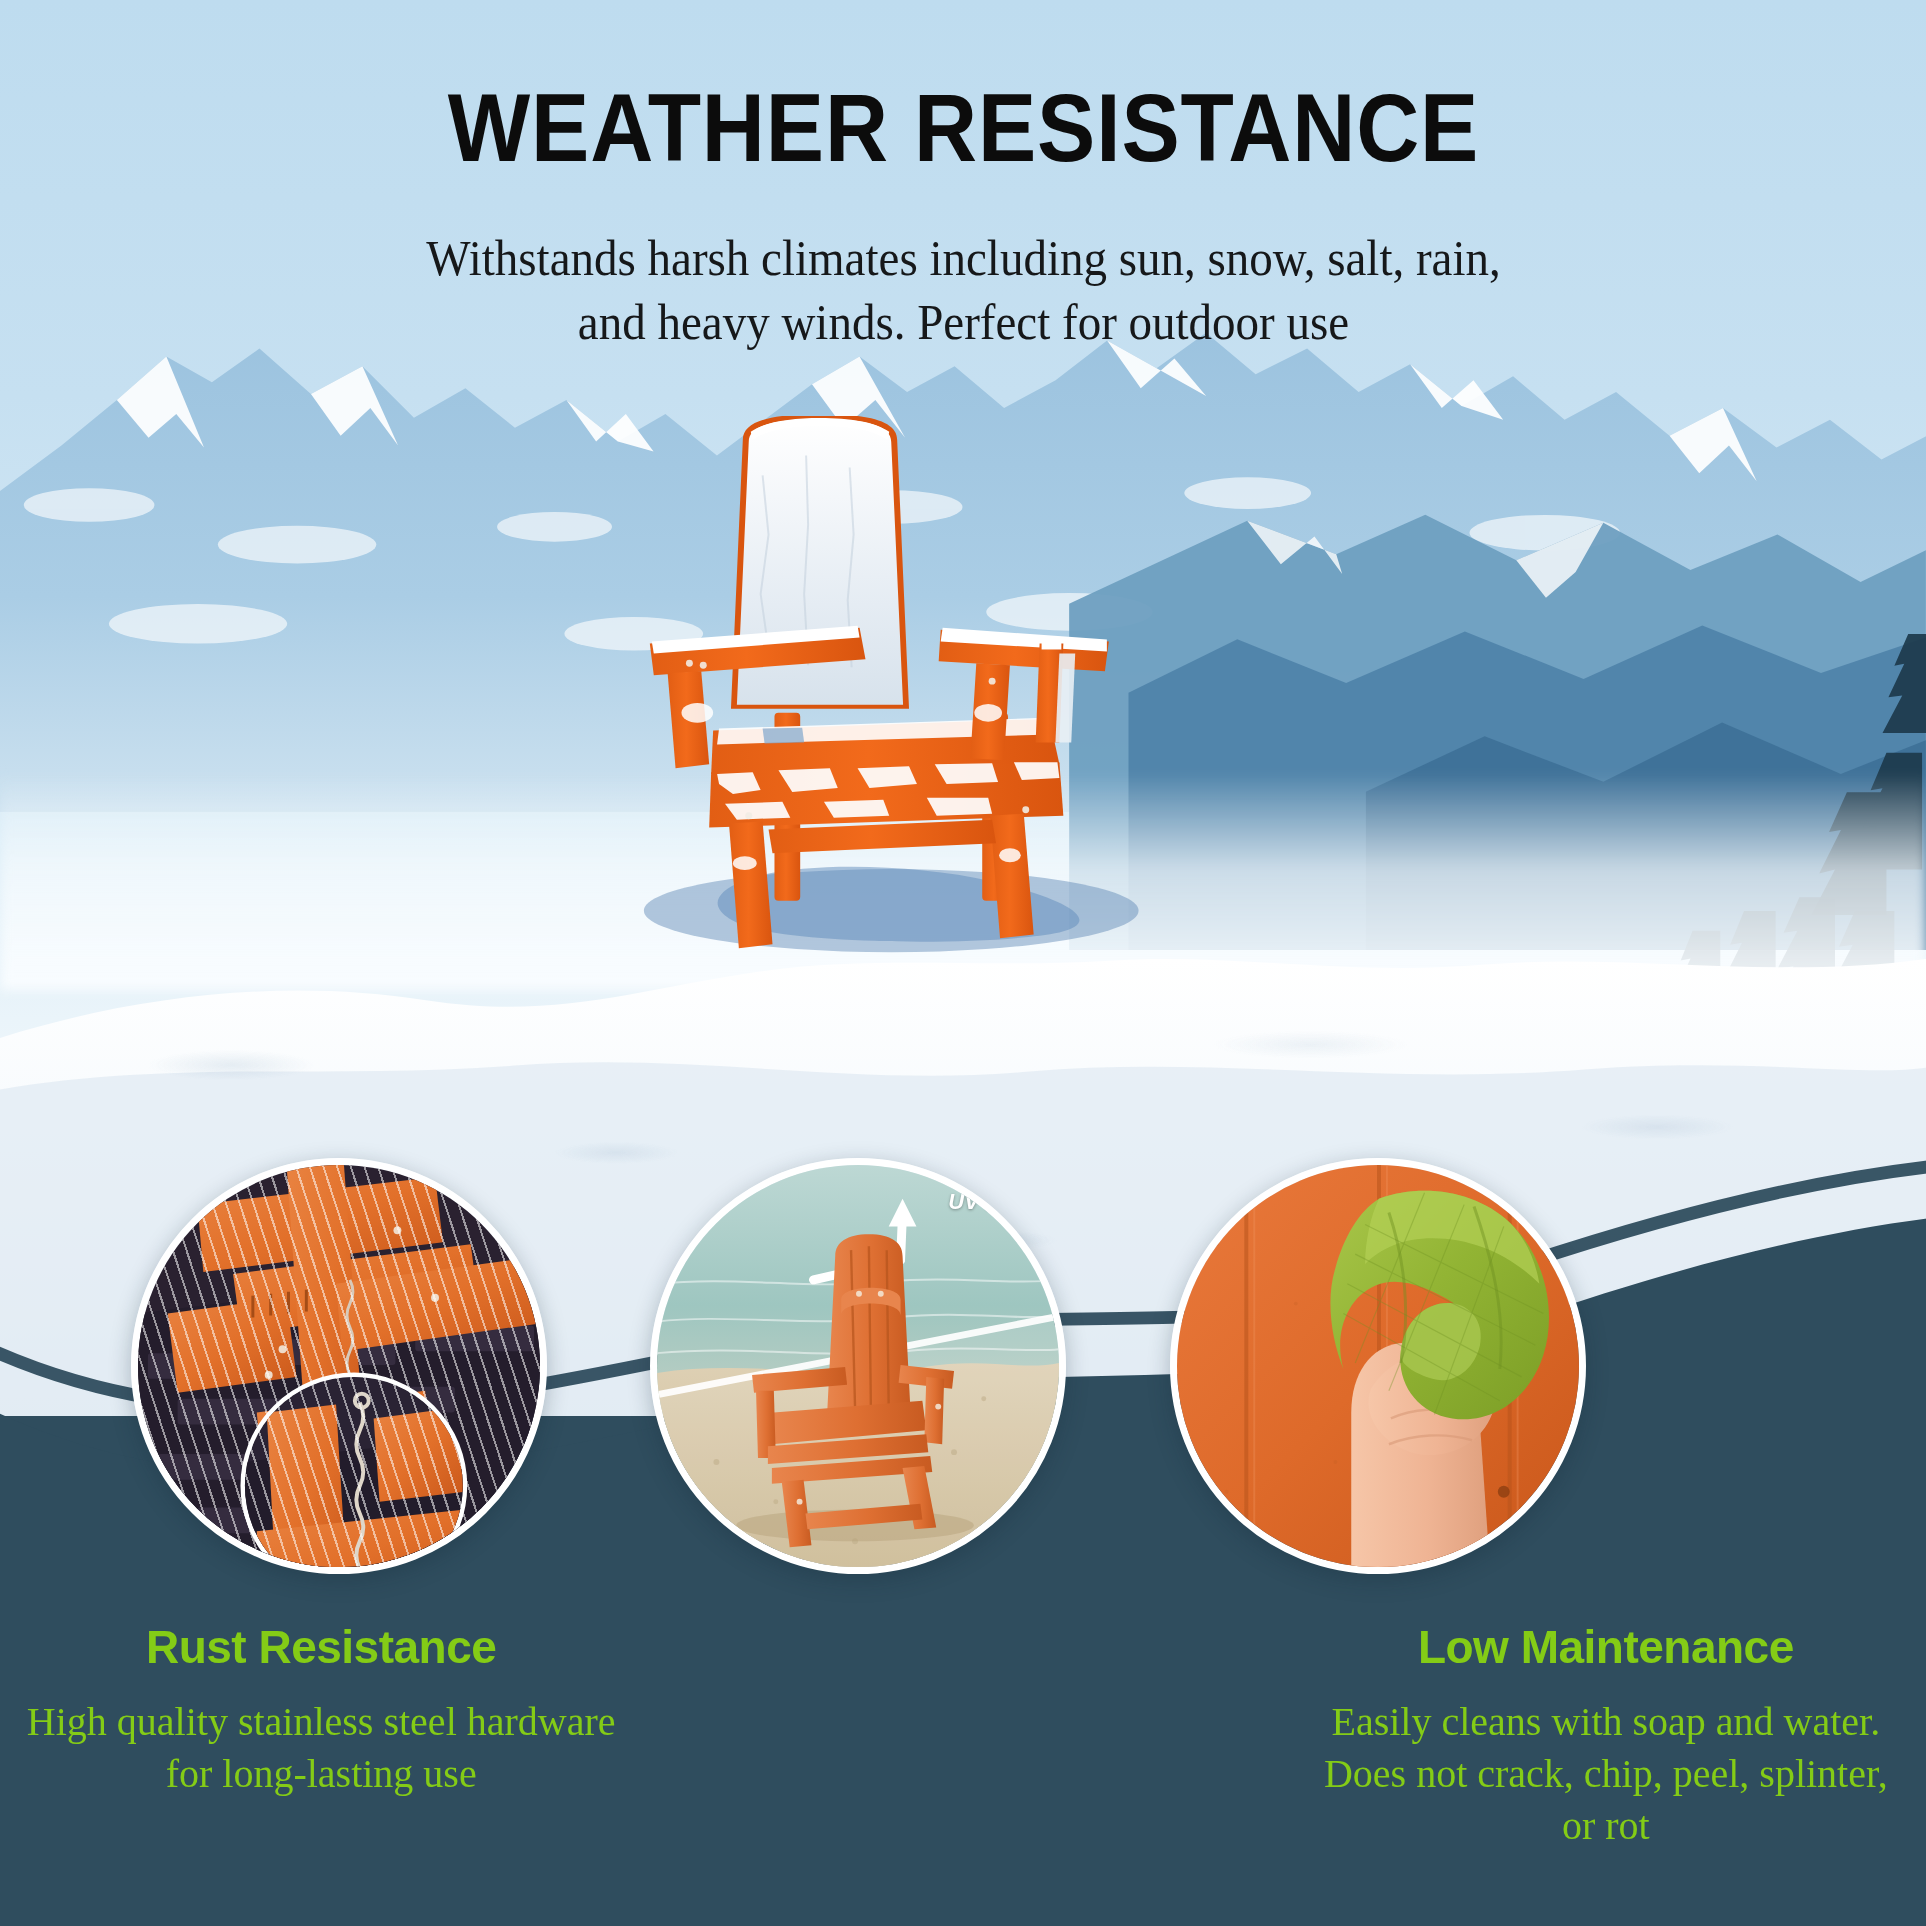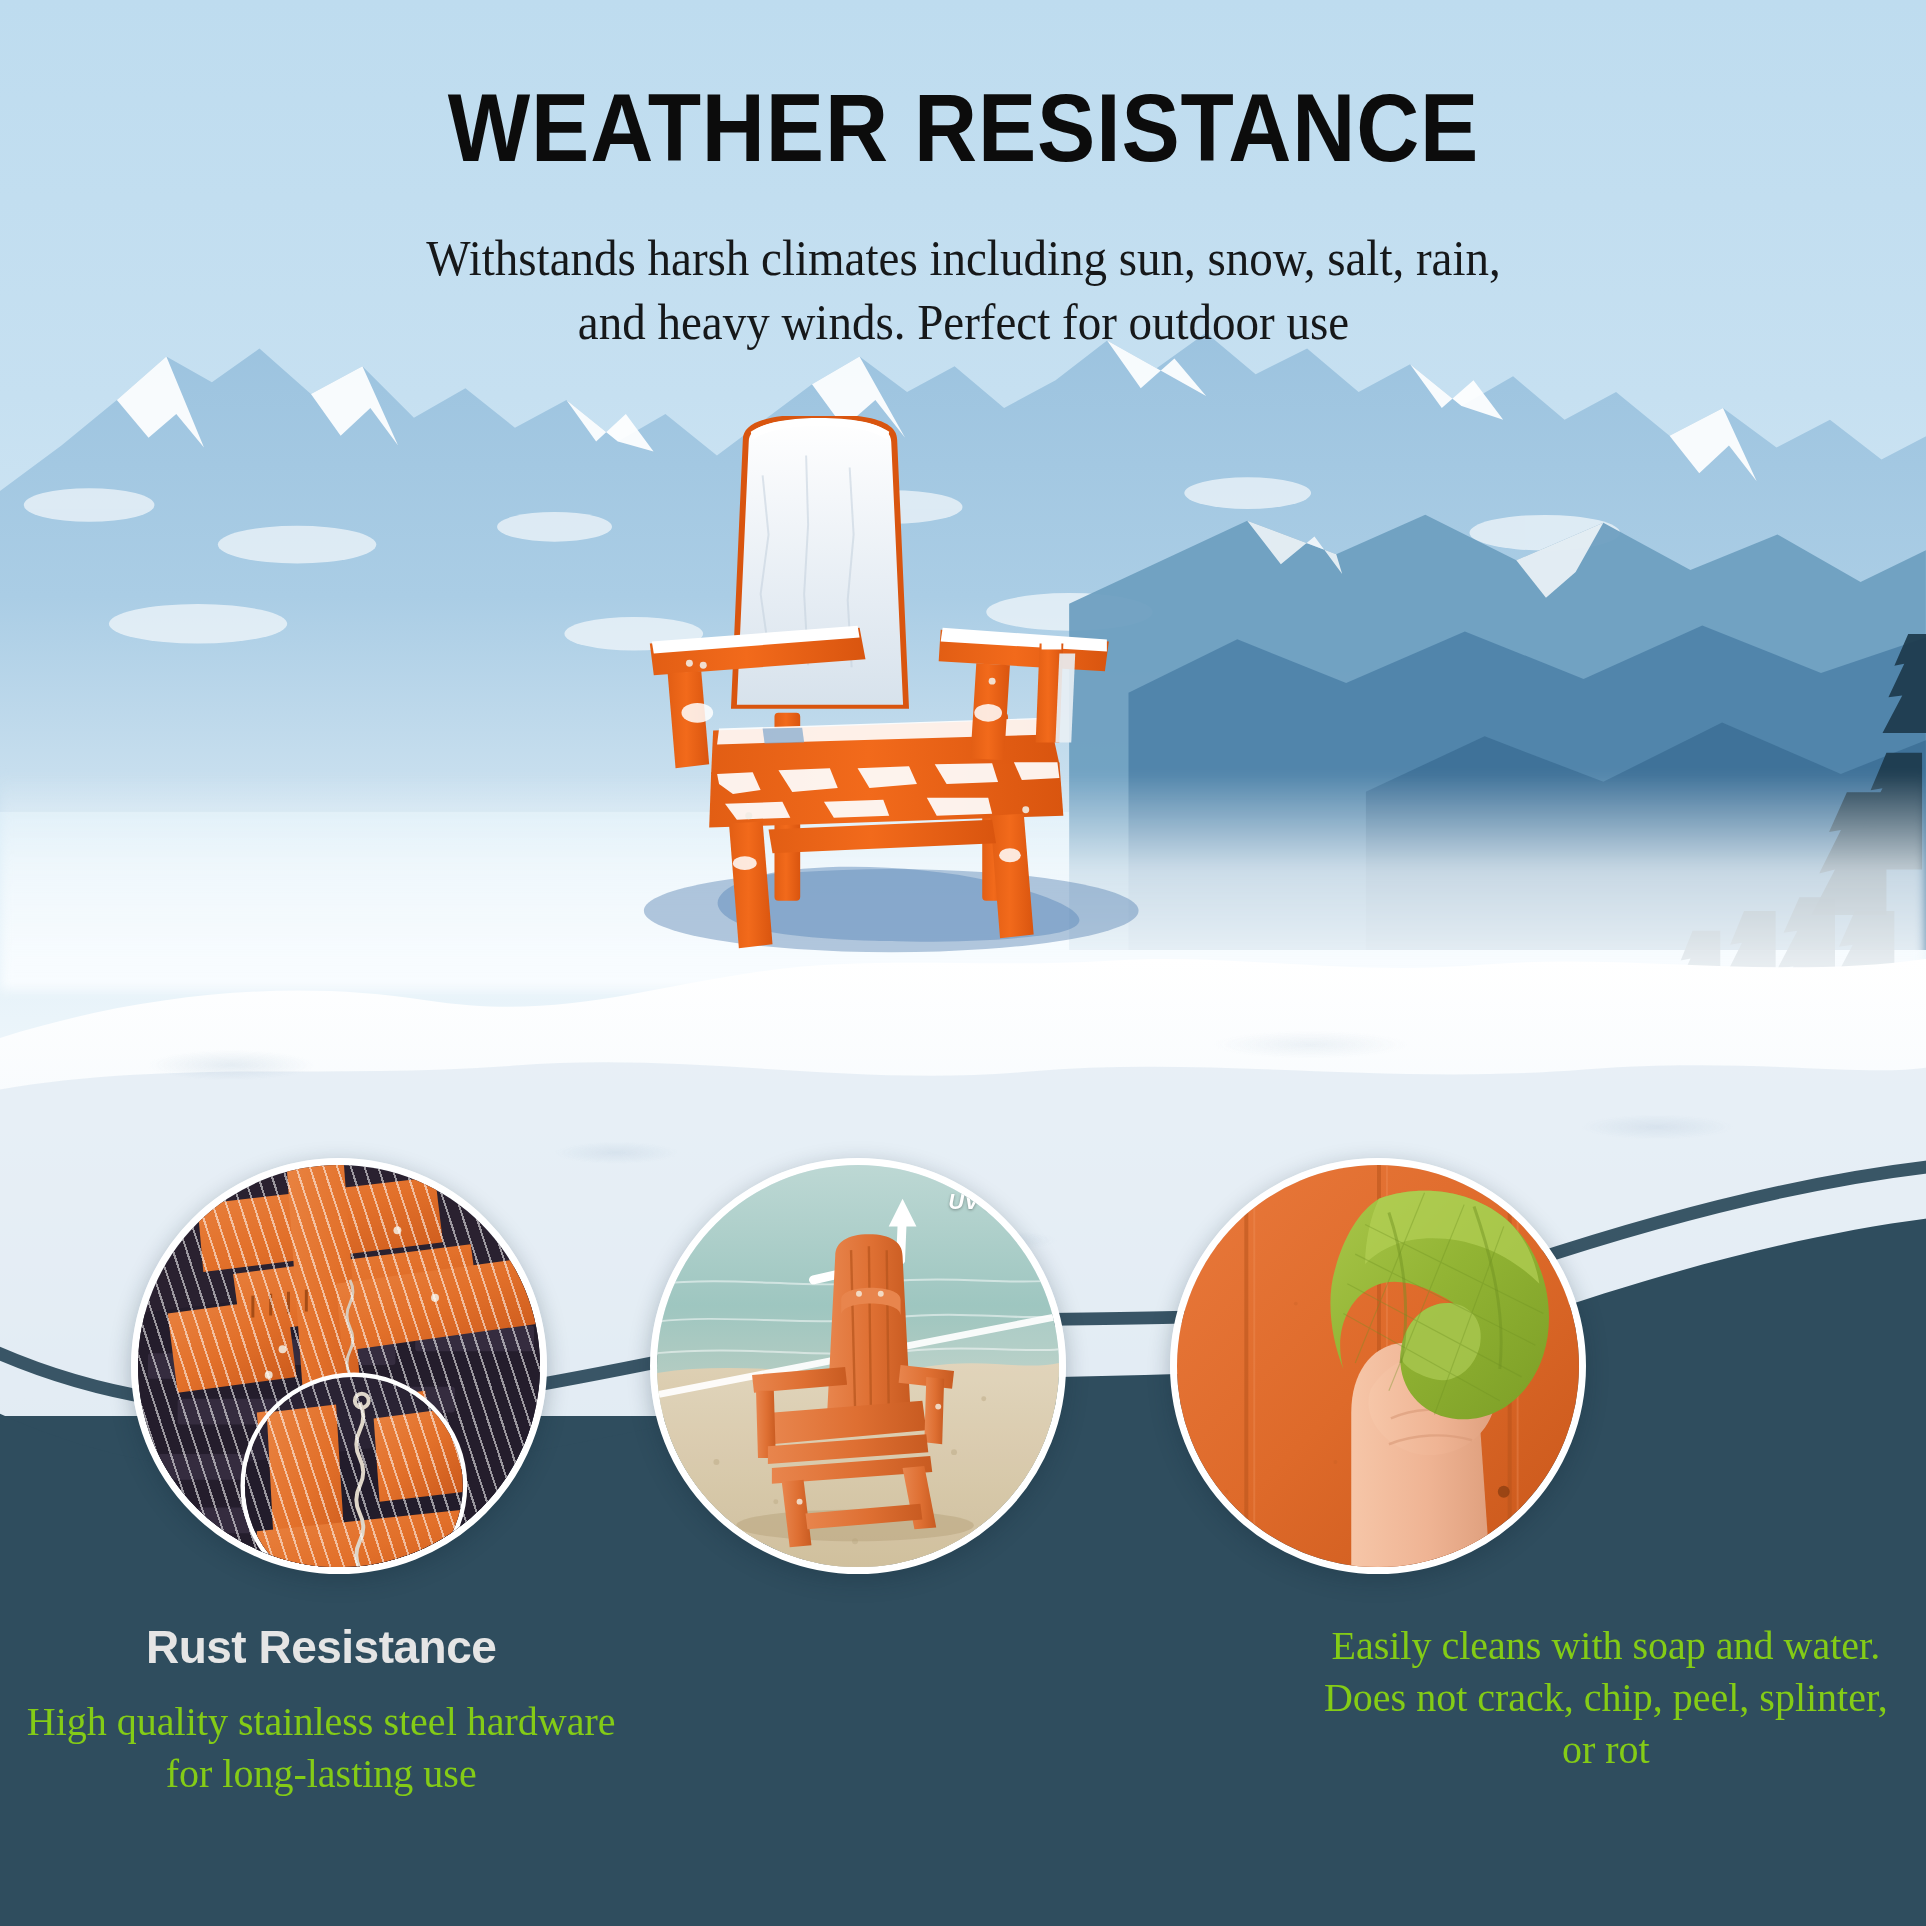--- a/index.html
+++ b/index.html
@@ -96,21 +96,21 @@
     color:#fff; font-family:"Liberation Sans",sans-serif;
     font-size:22px; font-weight:600; letter-spacing:0.3px;
     text-shadow:0 1px 3px rgba(0,0,0,.35);
   }
 
   
   .cards { position:absolute; left:0; top:1620px; width:1927px; height:307px; display:flex; }
   .card { flex:1 1 0; text-align:center; padding:0 26px; }
   .card h3 {
     font-family:"Liberation Sans", sans-serif;
-    font-weight:700; font-size:46px; color:#e5e5e5;
+    font-weight:700; font-size:46px; color:#84cc16;
     letter-spacing:-0.5px; margin-bottom:22px;
   }
   .card p {
     font-family:"Liberation Serif", serif;
     font-size:40px; line-height:1.30; color:#84cc16;
   }
 </style>
 </head>
 <body>
 
@@ -538,19 +538,20 @@
 
     <div class="card">
       <h3>Rust Resistance</h3>
       <p>High quality stainless steel hardware for long-lasting use</p>
     </div>
 
     <div class="card">
     </div>
 
     <div class="card">
+      <h3>Low Maintenance</h3>
       <p>Easily cleans with soap and water. Does not crack, chip, peel, splinter, or rot</p>
     </div>
 
   </div>
 
 </div>
 
 
 </body></html>

